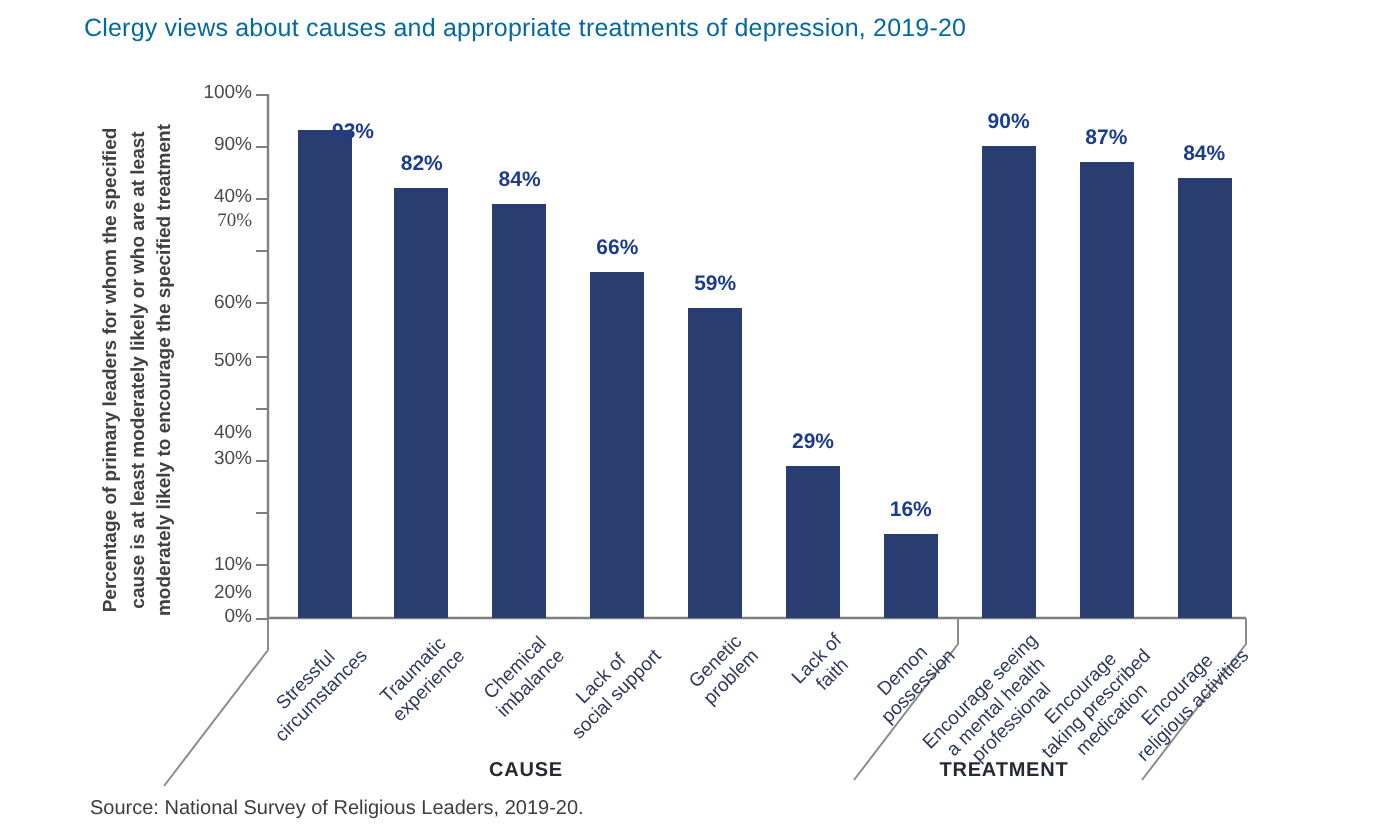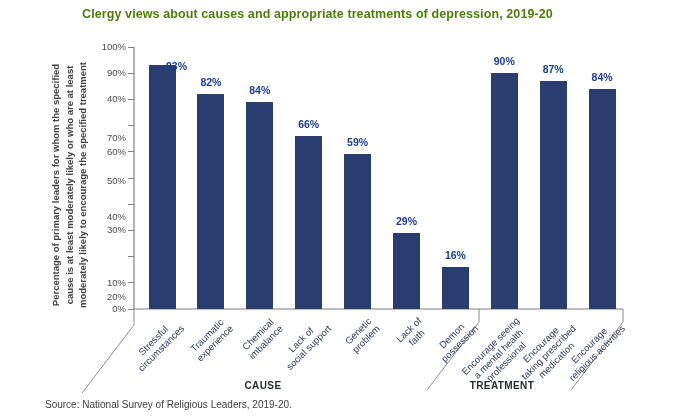--- a/index.html
+++ b/index.html
@@ -1,22 +1,22 @@
 <!DOCTYPE html>
 <html><head>
 <meta charset="utf-8">
 <style>
   html,body{margin:0;padding:0;}
   body{
     width:700px;height:420px;position:relative;background:#ffffff;
     font-family:"Liberation Sans", sans-serif;overflow:hidden;
   }
   #chart-title{
-    position:absolute;left:42px;top:7px;font-size:12.5px;font-weight:bold;
-    color:#4d7c0f;letter-spacing:.1px;margin-left:40px;
+    position:absolute;left:42px;top:7px;font-size:12.5px;font-weight:normal;
+    color:#0369a1;letter-spacing:.1px;
   }
   #chart{position:absolute;left:0;top:0;width:700px;height:420px;}
   #axis-svg{position:absolute;left:0;top:0;pointer-events:none;}
   .y-axis-title{
     position:absolute;left:69px;top:185px;width:310px;
     transform:translate(-50%,-50%) rotate(-90deg);
     text-align:center;font-size:9.5px;font-weight:bold;color:#414141;
     line-height:13.5px;
   }
   .y-tick{position:absolute;width:6px;height:1px;background:#7f7f7f;}
@@ -67,21 +67,21 @@
       <div class="y-tick-label" style="left: 70px; top: 250.6px; margin-top: 40px;">20%</div>
       <div class="y-tick" style="left: 128px; top: 229.9px;"></div>
       <div class="y-tick-label" style="left: 70px; top: 224.4px;">30%</div>
       <div class="y-tick" style="left: 128px; top: 203.7px;"></div>
       <div class="y-tick-label" style="left: 70px; top: 211px;">40%</div>
       <div class="y-tick" style="left: 128px; top: 177.5px;"></div>
       <div class="y-tick-label" style="left: 70px; top: 175px;">50%</div>
       <div class="y-tick" style="left: 128px; top: 151.3px;"></div>
       <div class="y-tick-label" style="left: 70px; top: 145.8px;">60%</div>
       <div class="y-tick" style="left: 128px; top: 125.1px;"></div>
-      <div class="y-tick-label" style="left: 70px; top: 132px;">70%</div>
+      <div class="y-tick-label" style="left: 70px; top: 105px; font-family: Liberation Serif, serif;">70%</div>
       <div class="y-tick" style="left: 128px; top: 98.9px;"></div>
       <div class="y-tick-label" style="left: 70px; top: 93.4px;">40%</div>
       <div class="y-tick" style="left: 128px; top: 72.7px;"></div>
       <div class="y-tick-label" style="left: 70px; top: 67.2px;">90%</div>
       <div class="y-tick" style="left: 128px; top: 46.5px;"></div>
       <div class="y-tick-label" style="left: 70px; top: 41px;">100%</div>
       <div class="bar" style="left: 148.5px; top: 65.34px; width: 27px; height: 243.66px; background: rgb(42, 61, 112);"></div>
       <div class="bar-value-label" style="left: 137px; top: 60px; color: rgb(28, 61, 142); text-align: right;">93%</div>
       <div class="category-label" style="right: 529px; color: rgb(44, 58, 94);"><span>Stressful</span><br><span>circumstances</span></div>
       <div class="bar" style="left: 197.4px; top: 94.16px; width: 27px; height: 214.84px; background: rgb(42, 61, 112);"></div>

